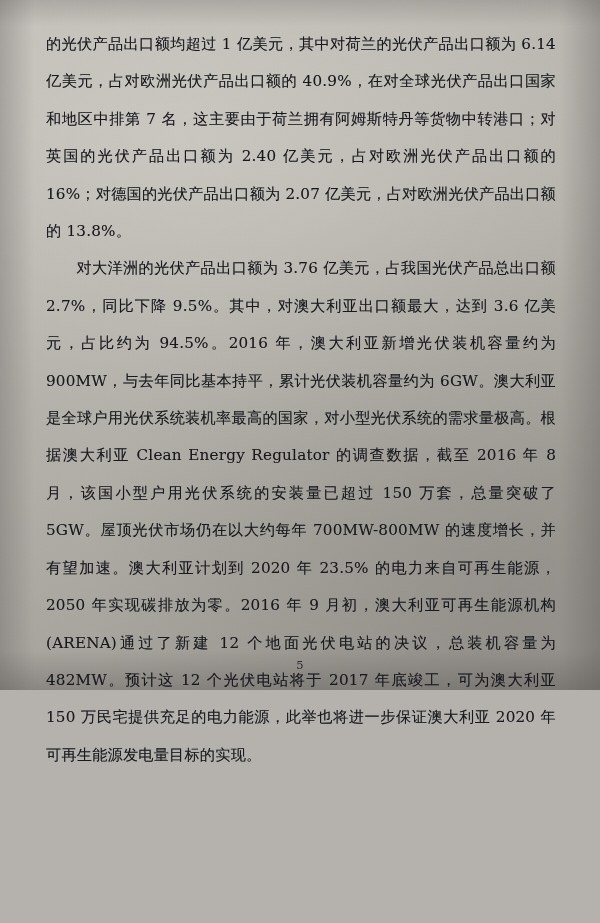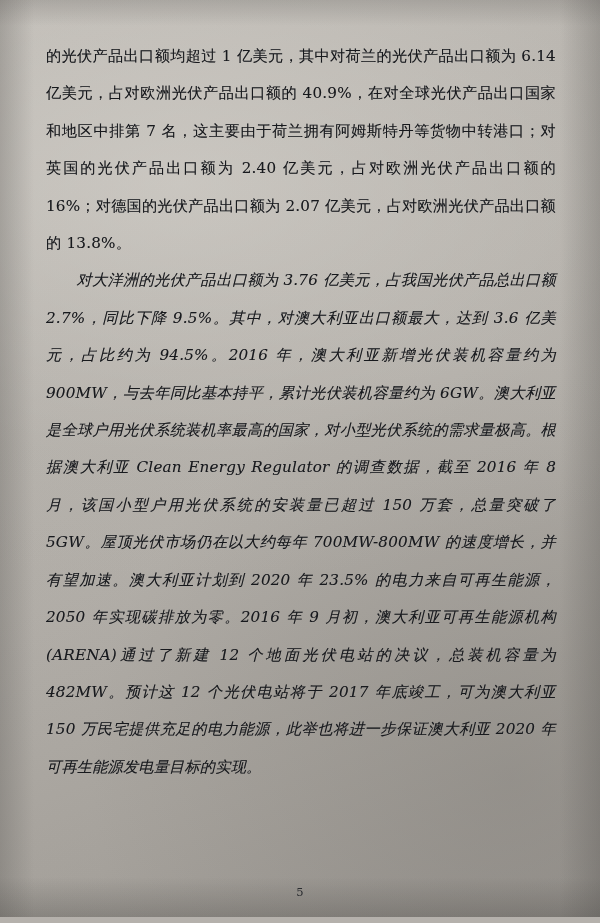--- a/index.html
+++ b/index.html
@@ -11,27 +11,27 @@
     height: 923px;
     background: #b5b1ac;
     font-family: "DejaVu Serif", serif;
     overflow: hidden;
   }
 
   
   .page {
     position: relative;
     width: 600px;
-    height: 917px;
+    height: 690px;
     box-sizing: border-box;
     background:
       radial-gradient(ellipse 900px 500px at 30% 20%, rgba(215,212,206,0.55) 0%, rgba(190,187,181,0.15) 55%, rgba(150,147,142,0.0) 80%),
       radial-gradient(ellipse 700px 700px at 85% 85%, rgba(120,117,112,0.35) 0%, rgba(150,147,142,0.05) 60%),
       linear-gradient(160deg, #c3bfb9 0%, #b9b5af 28%, #b2aea8 55%, #a6a29c 80%, #9b9792 100%);
-    padding: 38px 44px 20px 46px;
+    padding: 26px 44px 20px 46px;
     color: #16181c;
   }
   .page::after {
     
     content: "";
     position: absolute;
     inset: 0;
     pointer-events: none;
     background:
       linear-gradient(to right, rgba(80,78,75,0.28) 0px, rgba(80,78,75,0.0) 34px),
@@ -50,21 +50,20 @@
     font-size: 15.2px;
     line-height: 37.4px;
     letter-spacing: 0.2px;
     text-align: justify;
     text-justify: inter-character;
     color: #17191d;
     text-shadow: 0 0 0.6px rgba(30,30,34,0.35);
   }
   p.indent {
     text-indent: 2em;
-    font-style: italic;
   }
   p.gap {
     margin-top: 0px;
   }
 
   .page-number {
     position: absolute;
     left: 0;
     right: 0;
     bottom: 18px;

